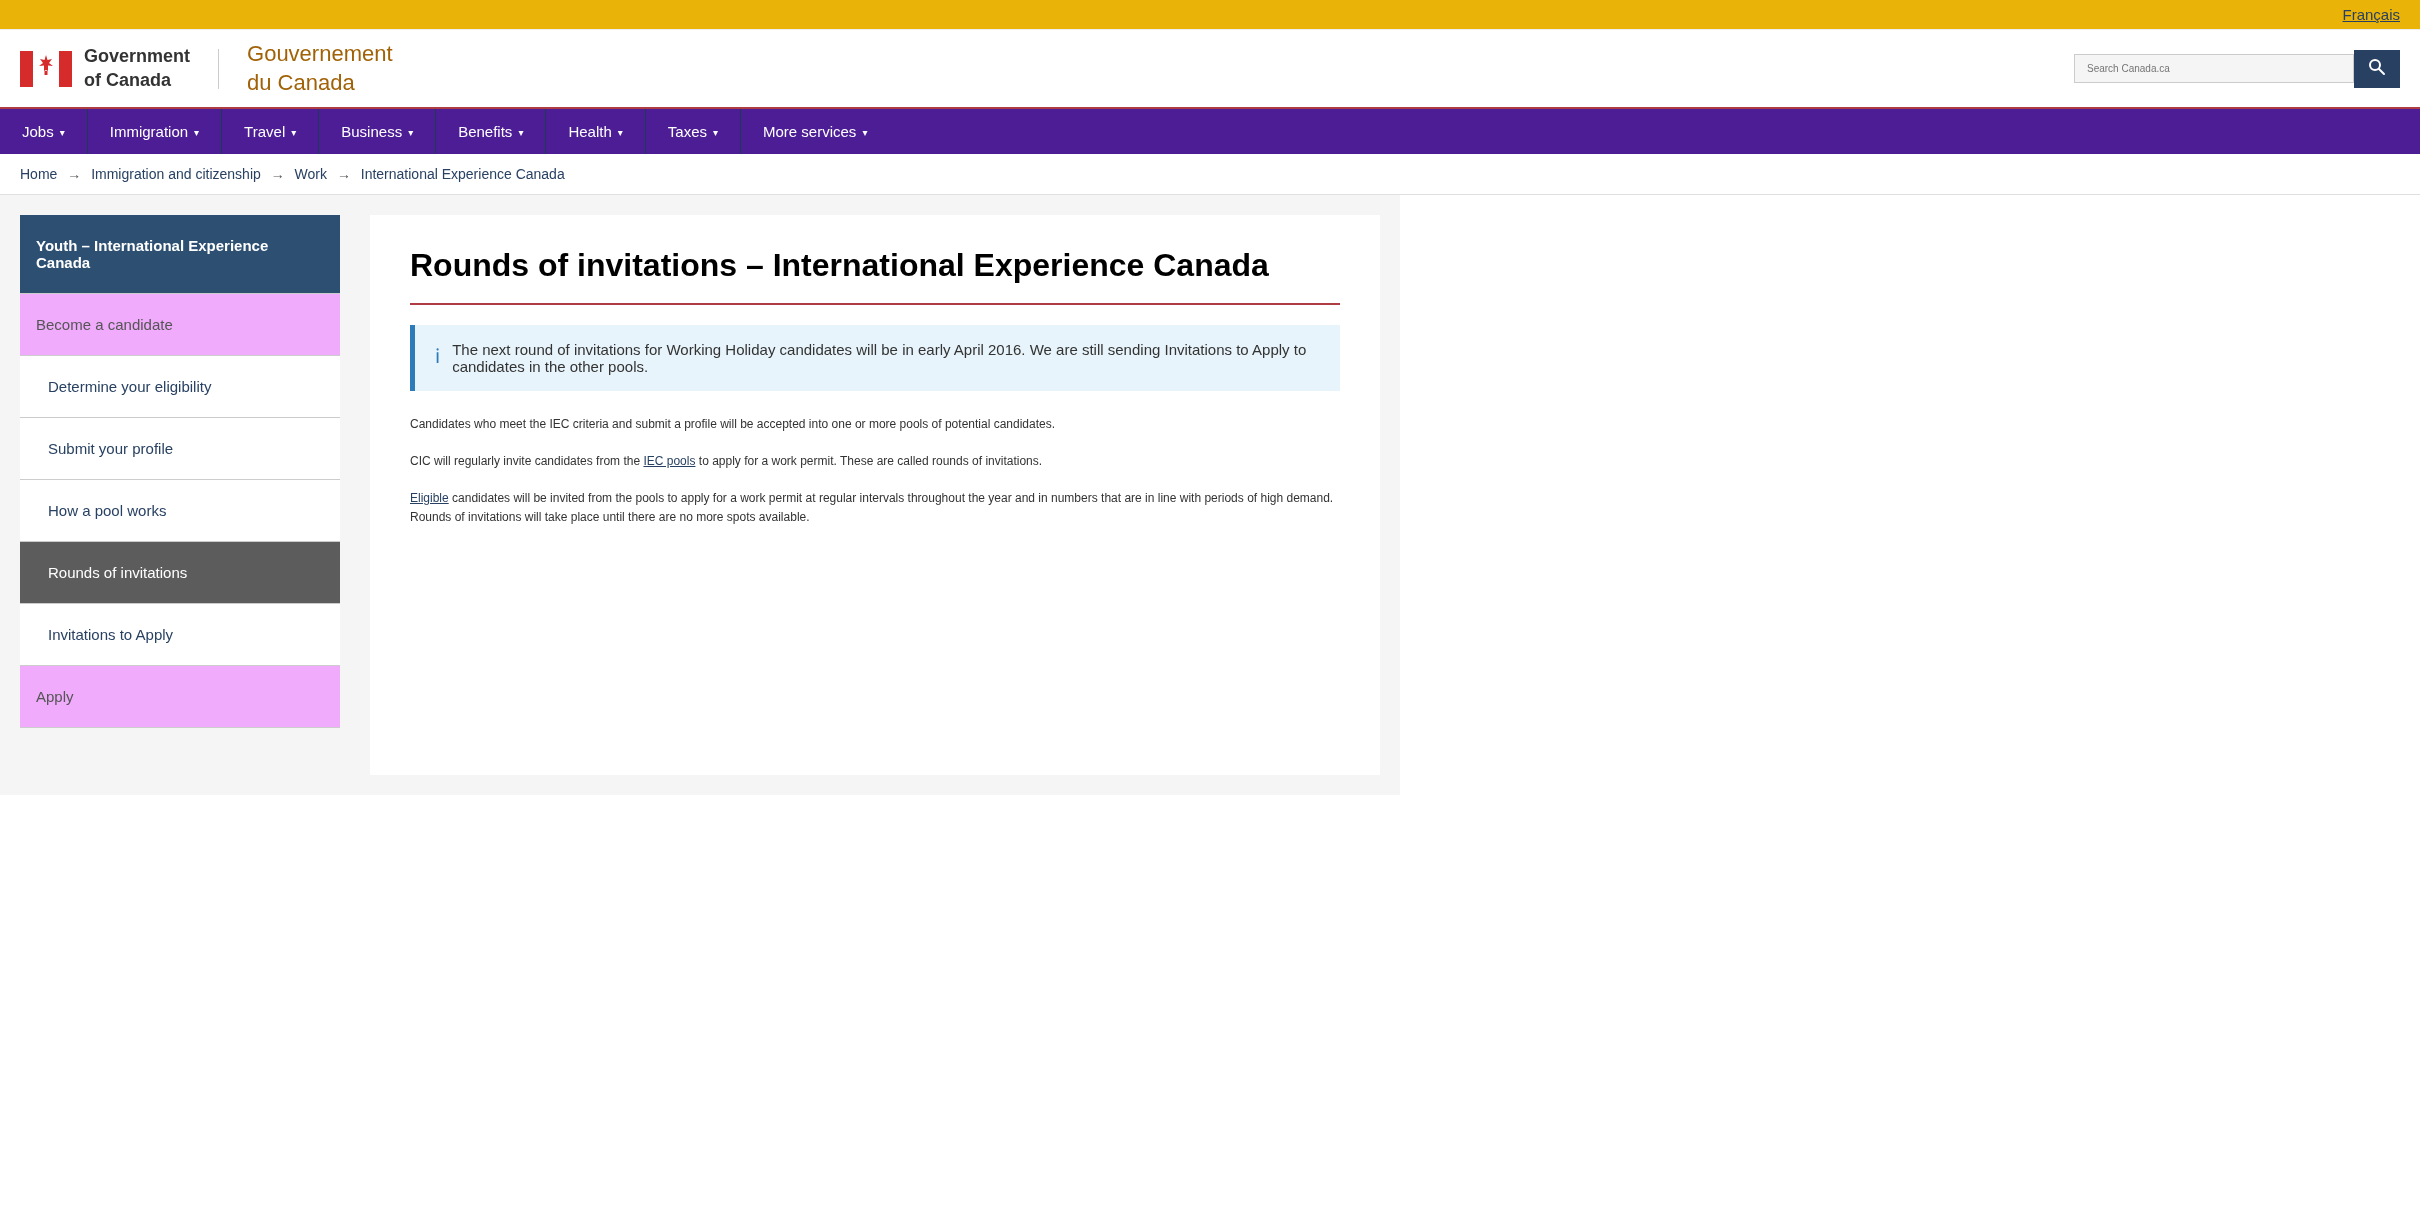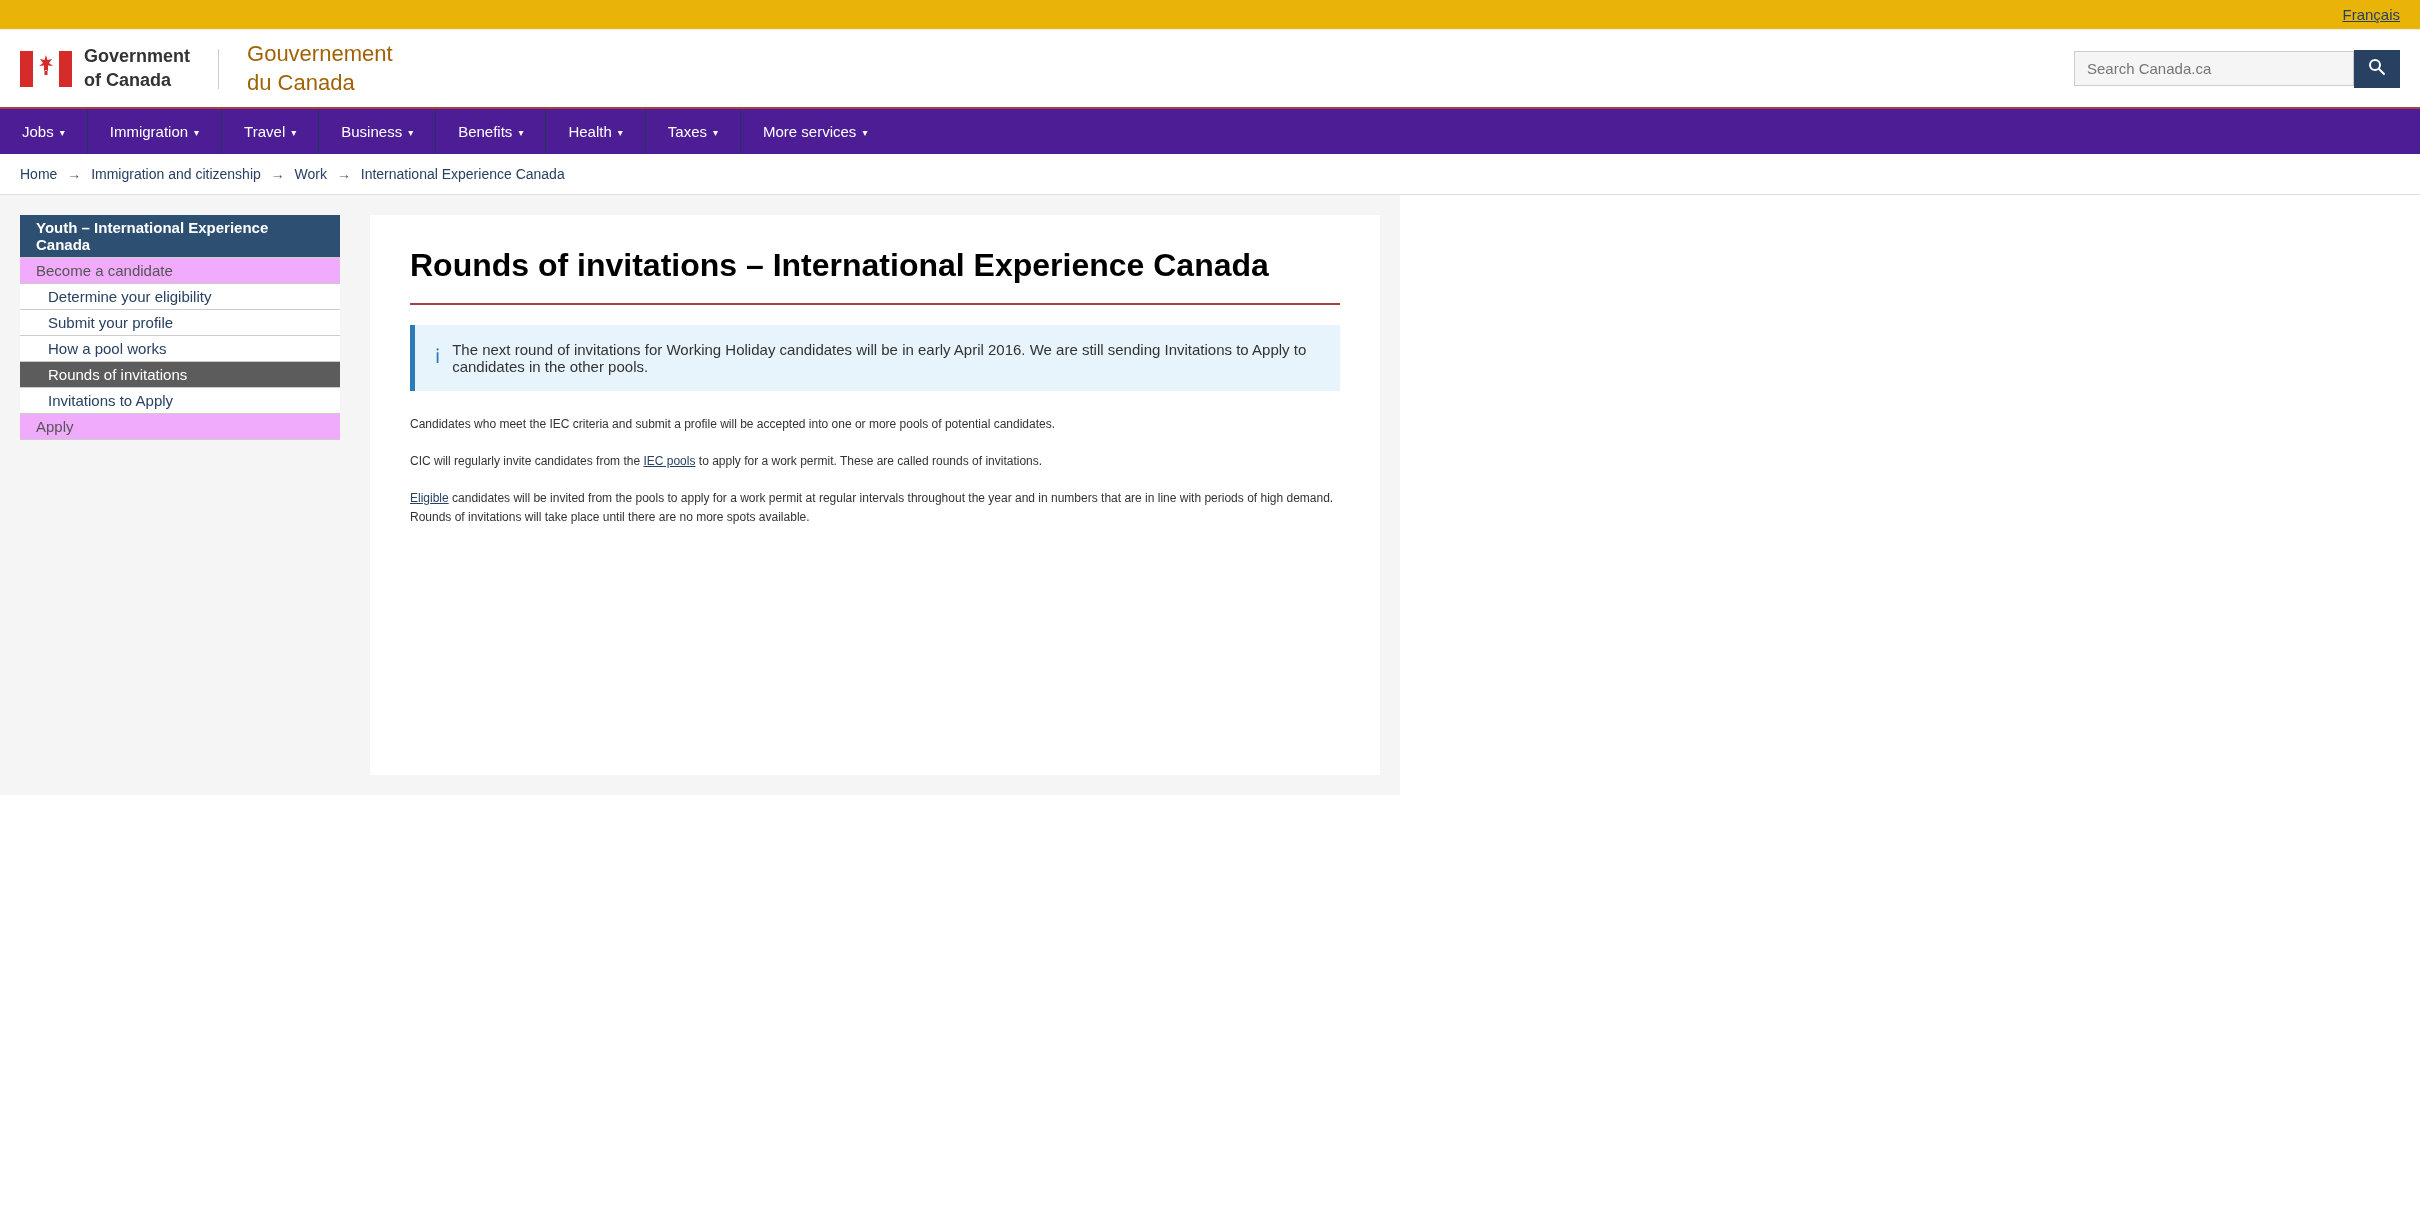--- a/index.html
+++ b/index.html
@@ -55,21 +55,21 @@
     }
     .search-area {
       display: flex;
       margin-left: auto;
       align-items: center;
     }
     .search-input {
       width: 280px;
       padding: 8px 12px;
       border: 1px solid #ccc;
-      font-size: 15px;
+      font-size: 10px;
       color: #888;
       background: #f5f5f5;
       outline: none;
     }
     .search-button {
       background: #284162;
       border: none;
       padding: 8px 14px;
       cursor: pointer;
       color: #fff;
@@ -127,21 +127,21 @@
     }
 
     
     .sidebar {
       width: 320px;
       flex-shrink: 0;
       margin-right: 30px;
     }
     .sidebar-item {
       display: block;
-      padding: 4px 16px;
+      padding: 22px 16px;
       font-size: 15px;
       cursor: pointer;
       border-bottom: 1px solid #ccc;
       text-decoration: none;
       color: #284162;
       background: #fff;
     }
     .sidebar-item.active-section {
       background: #2d4f72;
       color: #fff;

